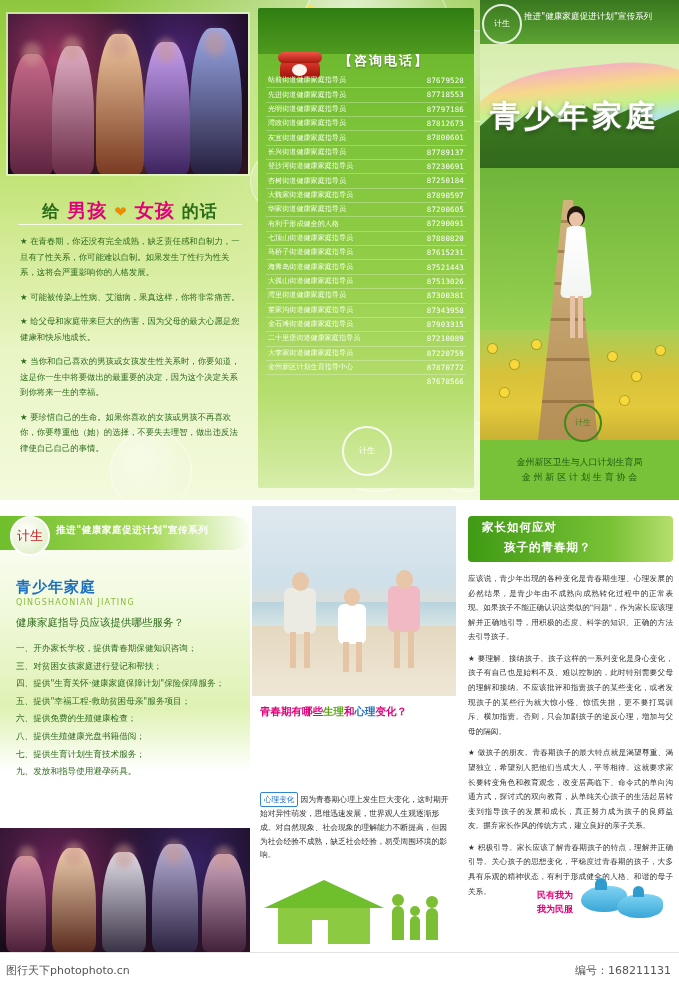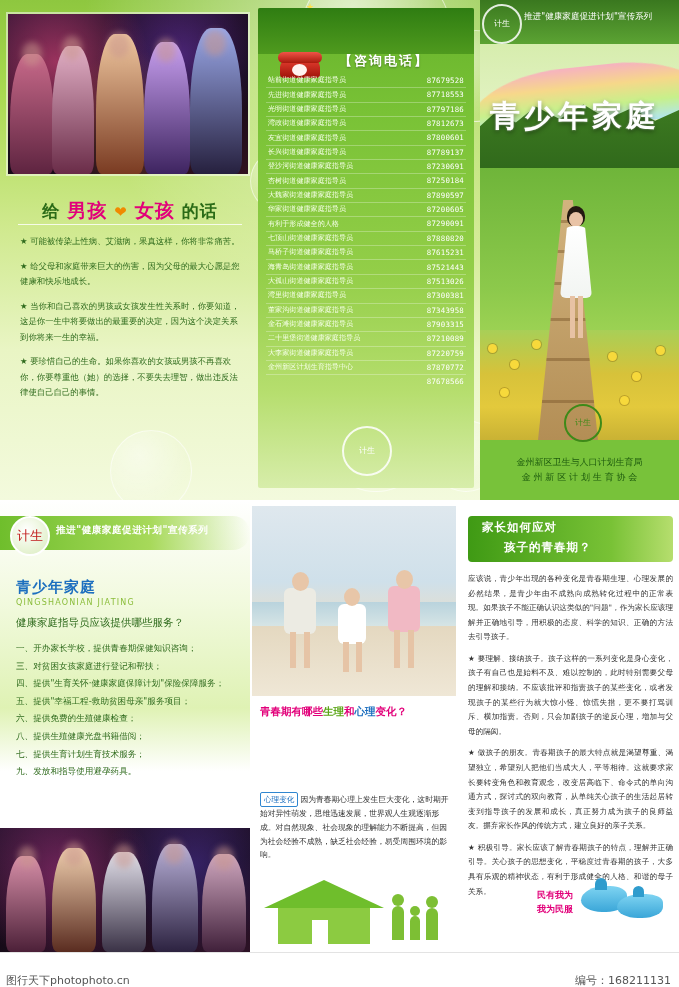--- a/index.html
+++ b/index.html
@@ -142,21 +142,21 @@
   .br-band-t2{position:absolute;left:46px;top:40px;color:#ffffff;font-size:11.5px;font-weight:bold;letter-spacing:1px;}
   .br-text{position:absolute;left:10px;top:72px;width:205px;font-size:7.6px;line-height:1.92;color:#333333;text-align:justify;}
   .br-text p{margin:0 0 7px 0;}
   .dolphin{position:absolute;right:6px;bottom:22px;width:96px;height:60px;}
   .dol{position:absolute;border-radius:60% 40% 50% 50%;background:linear-gradient(180deg,#7fd4f2,#3aa6d8);}
   .dol-fin{position:absolute;background:#2f9ccd;border-radius:50% 50% 0 0;}
   .br-slogan{position:absolute;right:106px;bottom:36px;color:#e2007a;font-size:9px;font-weight:bold;line-height:1.5;text-align:right;}
 
   
   .footer{position:absolute;left:0;top:952px;width:679px;height:35px;background:#ffffff;
-    border-top:1px solid #e3e3e3;display:flex;align-items:flex-end;}
+    border-top:1px solid #e3e3e3;display:flex;align-items:center;}
   .footer .fl{font-size:11px;color:#555;margin-left:6px;}
   .footer .fr{font-size:11px;color:#555;margin-left:auto;margin-right:8px;}
 
   .star-deco{position:absolute;color:#ffe14d;}
 </style>
 </head>
 <body>
 
 <div class="page">
 
@@ -191,20 +191,21 @@
 
     <div class="t1-head">
       <span>给</span>
       <span class="hl">男孩</span>
       <span class="sym">❤</span>
       <span class="hl">女孩</span>
       <span>的话</span>
     </div>
     <div class="t1-line"></div>
     <div class="t1-body">
+      <p>★ 在青春期，你还没有完全成熟，缺乏责任感和自制力，一旦有了性关系，你可能难以自制。如果发生了性行为性关系，这将会严重影响你的人格发展。</p>
       <p>★ 可能被传染上性病、艾滋病，果真这样，你将非常痛苦。</p>
       <p>★ 给父母和家庭带来巨大的伤害，因为父母的最大心愿是您健康和快乐地成长。</p>
       <p>★ 当你和自己喜欢的男孩或女孩发生性关系时，你要知道，这是你一生中将要做出的最重要的决定，因为这个决定关系到你将来一生的幸福。</p>
       <p>★ 要珍惜自己的生命。如果你喜欢的女孩或男孩不再喜欢你，你要尊重他（她）的选择，不要失去理智，做出违反法律使自己自己的事情。</p>
     </div>
 
     <div class="midcol">
       <div class="mid-top-dark"></div>
       <div class="tel-icon">
         <div class="tel-body"></div>

